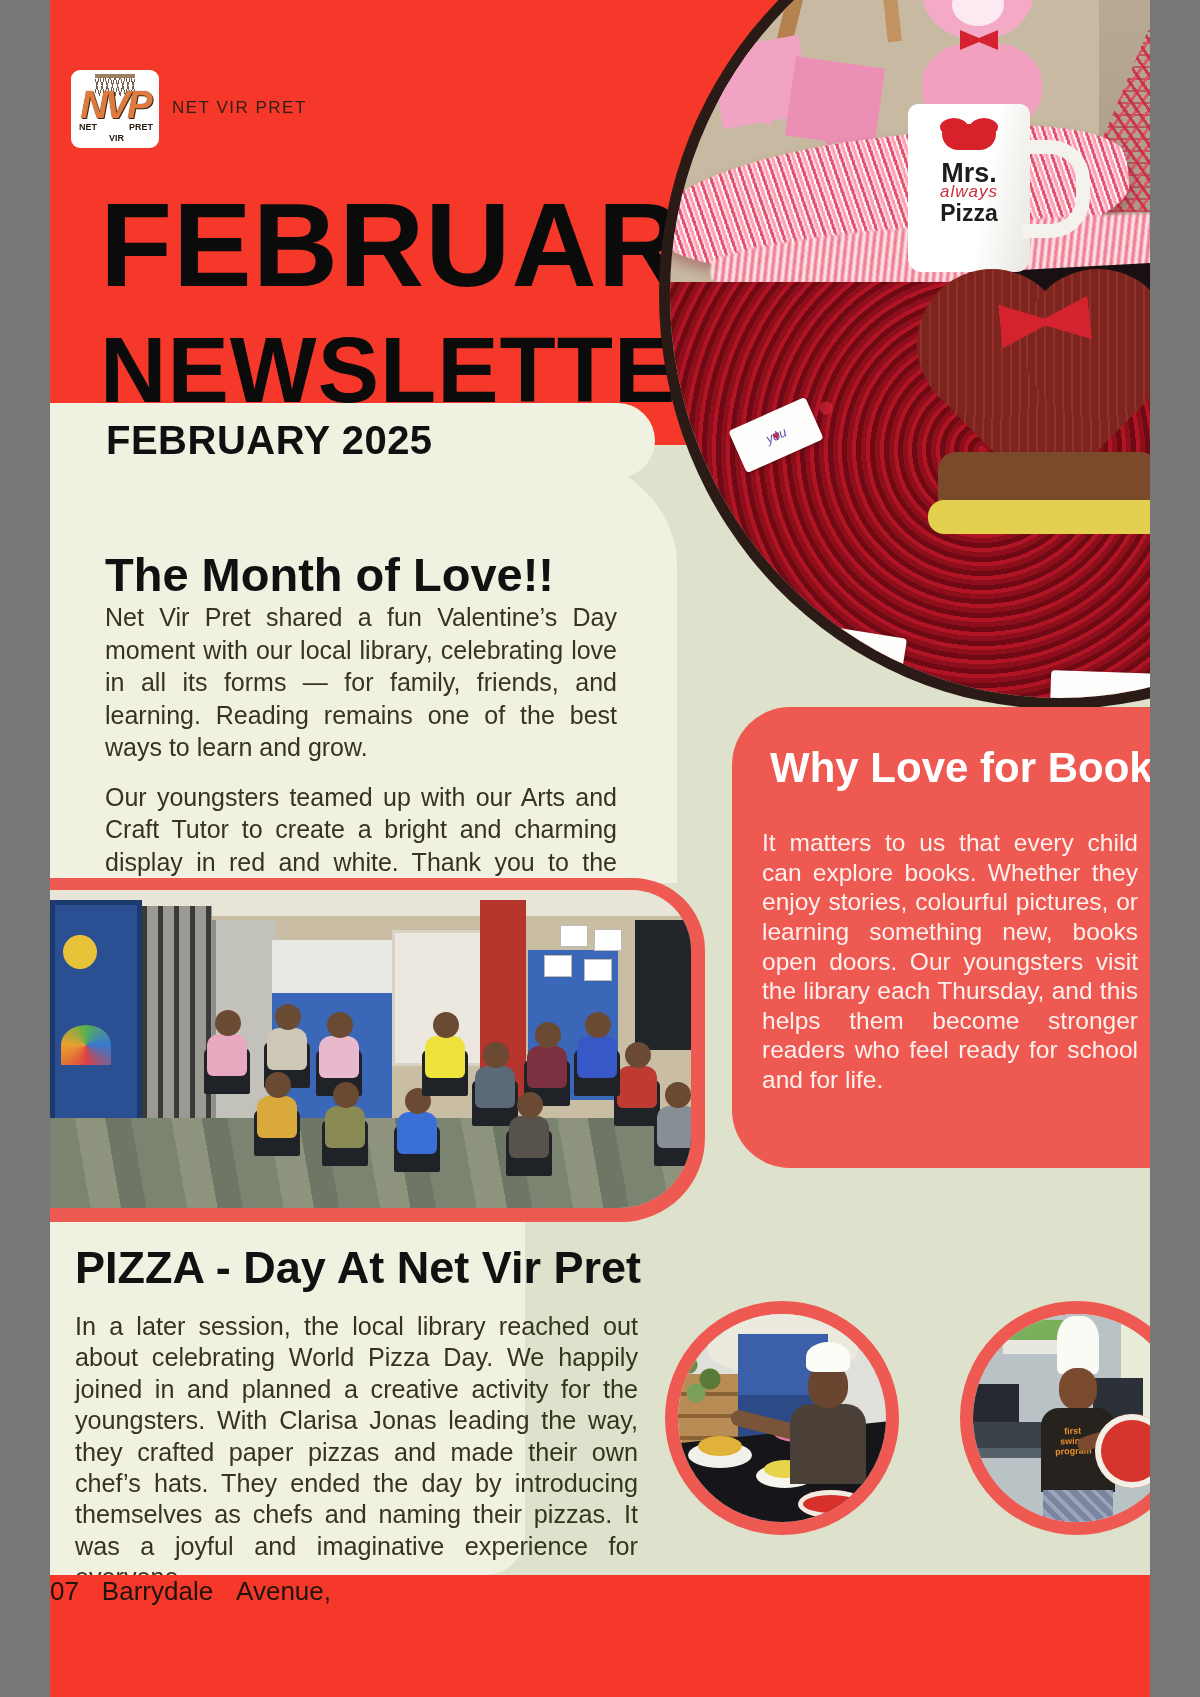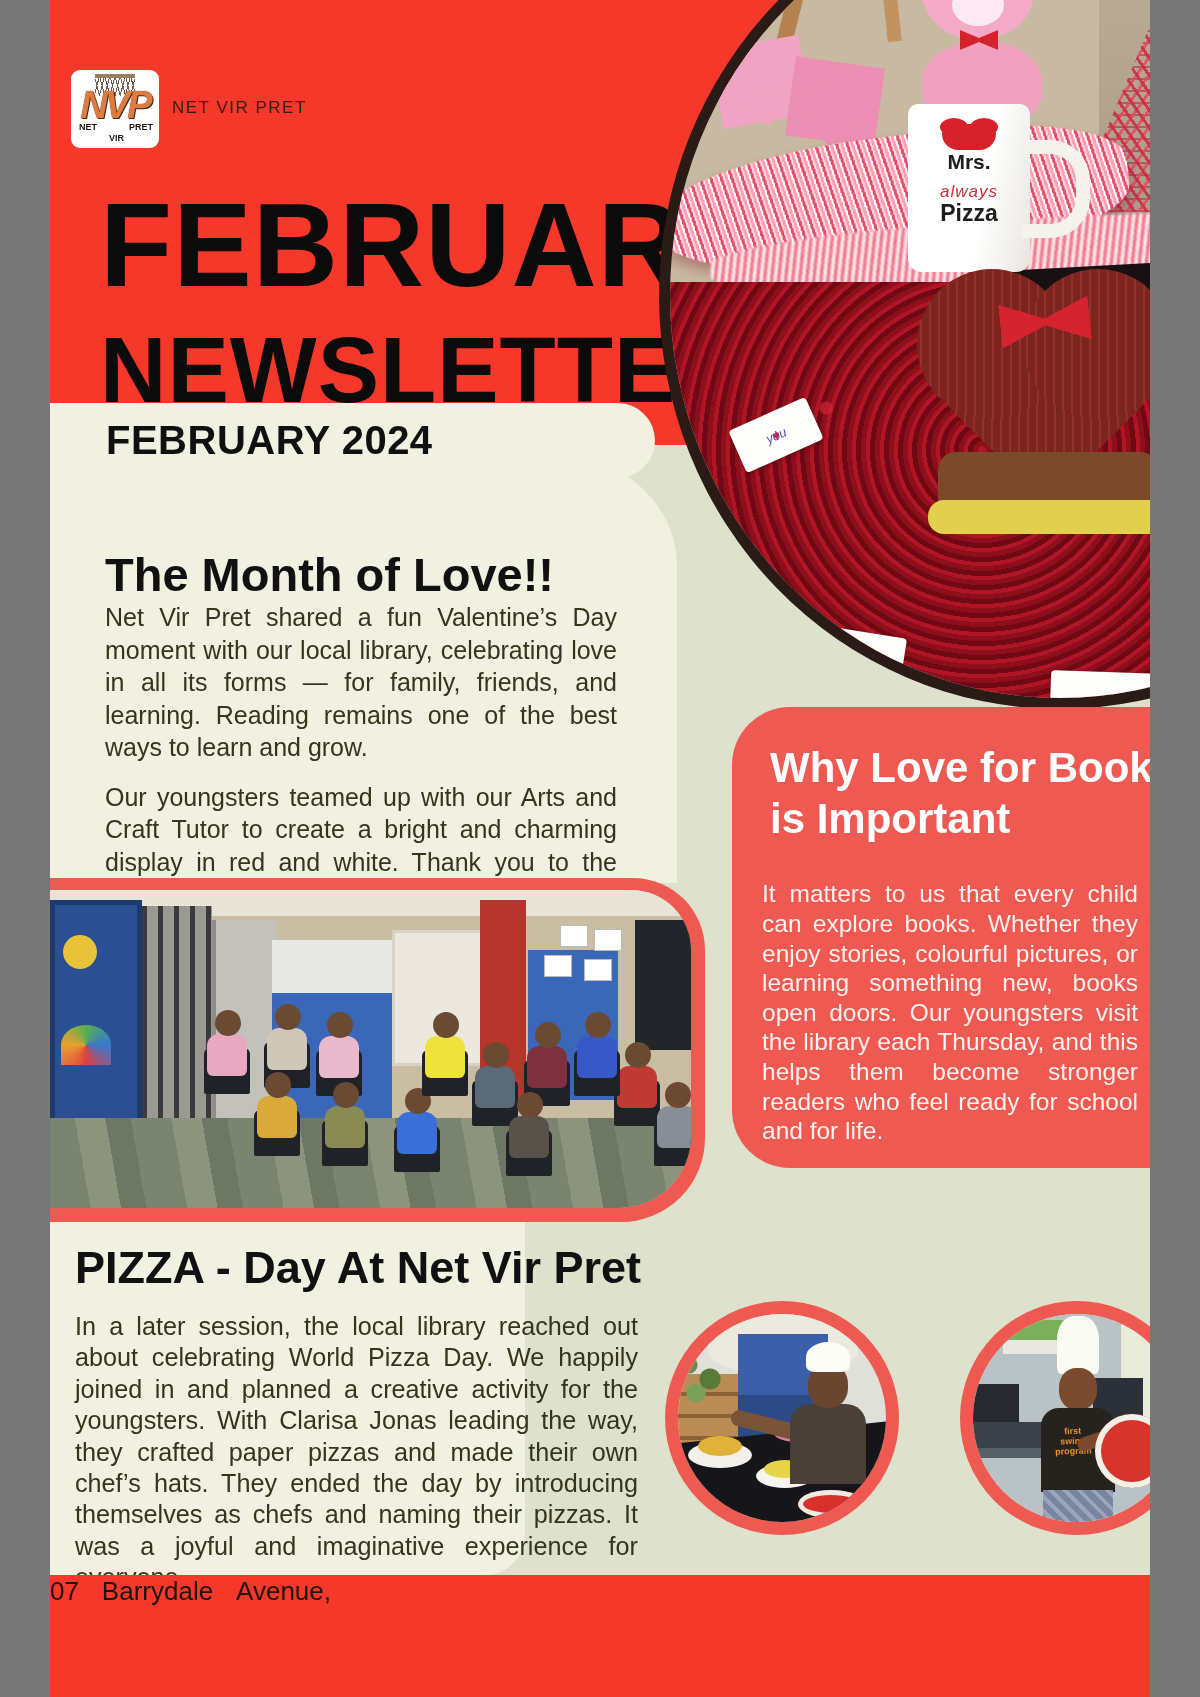--- a/index.html
+++ b/index.html
@@ -57,21 +57,21 @@
   .hero .teddybody{left:252px;top:150px;width:120px;height:90px;background:#f2a0bf;border-radius:45%;}
   .hero .thead{left:252px;top:52px;width:112px;height:96px;background:#f4aac6;border-radius:50%;}
   .hero .muzzle{left:282px;top:92px;width:52px;height:42px;background:#fde9f1;border-radius:50%;}
   .hero .bow{left:290px;top:138px;width:38px;height:20px;background:#d4232e;clip-path:polygon(0 0,50% 40%,100% 0,100% 100%,50% 60%,0 100%);}
   .hero .mug{left:238px;top:212px;width:122px;height:168px;background:linear-gradient(100deg,#fff 60%,#e8e6e0);border-radius:10px 10px 14px 14px;}
   .hero .mughandle{left:352px;top:248px;width:54px;height:70px;border:14px solid #f4f2ec;border-left:none;border-radius:0 40px 40px 0;}
   .hero .lips{left:272px;top:232px;width:54px;height:26px;background:#d7222b;border-radius:12px 12px 20px 20px;}
   .hero .lips:before{content:"";position:absolute;left:-2px;top:-6px;width:28px;height:18px;background:#d7222b;border-radius:50%;}
   .hero .lips:after{content:"";position:absolute;right:-2px;top:-6px;width:28px;height:18px;background:#d7222b;border-radius:50%;}
   .hero .mtxt{left:238px;width:122px;text-align:center;color:#1d1d1d;}
-  .hero .mt1{top:258px;font-size:21px;font-weight:700;}
+  .hero .mt1{top:266px;font-size:27px;font-weight:700;}
   .hero .mt2{top:290px;font-size:17px;font-style:italic;color:#c8303a;letter-spacing:1px;}
   .hero .mt3{top:308px;font-size:23px;font-weight:800;}
   .hero .table{left:0;top:390px;width:100%;height:420px;
     background:
       radial-gradient(circle at 20% 30%,rgba(225,40,60,.55) 0 6px,transparent 7px),
       radial-gradient(circle at 70% 60%,rgba(230,50,70,.5) 0 5px,transparent 6px),
       repeating-radial-gradient(circle at 40% 40%,#b01425 0 4px,#8e0f1c 4px 9px,#6f0a14 9px 14px);}
   .hero .tabletop{left:300px;top:368px;width:480px;height:60px;background:#191014;transform:rotate(-3deg);}
   .hero .hbox{left:300px;top:430px;width:150px;height:150px;transform:rotate(45deg);
     background:repeating-linear-gradient(45deg,#7c241e 0 7px,#93302a 7px 9px);}
@@ -177,21 +177,21 @@
     <div class="w w1">NET</div>
     <div class="w w2">VIR</div>
     <div class="w w3">PRET</div>
   </div>
   <div class="brand-label">NET VIR PRET</div>
 
   <div class="h-feb">FEBRUARY</div>
   <div class="h-news">NEWSLETTER</div>
 
   <div class="date-band">
-    <span>FEBRUARY 2024</span>
+    <span>FEBRUARY 2025</span>
   </div>
 
   <div class="hero">
     <div class="wallR"></div>
     <div class="easel1"></div>
     <div class="easel2"></div>
     <div class="heart h1a">
         <i></i>
       </div>
     <div class="heart h1b">
@@ -325,21 +325,21 @@
         </div>
       <div class="kid" style="--c:#888e96;left:600px;top:190px;">
           <div class="chair"></div>
           <div class="torso"></div>
           <div class="head"></div>
         </div>
     </div>
   </div>
 
   <div class="books-card">
-    <h3><span>Why Love for Books</span><br><span>is Important</span></h3>
+    <h3><span>Why Love for Books</span><br></h3>
     <div class="cbody">It matters to us that every child can explore books. Whether they enjoy stories, colourful pictures, or learning something new, books open doors. Our youngsters visit the library each Thursday, and this helps them become stronger readers who feel ready for school and for life.</div>
   </div>
 
   <div class="pizza-h">PIZZA - Day At Net Vir Pret</div>
   <div class="pizza-p body-txt">In a later session, the local library reached out about celebrating World Pizza Day. We happily joined in and planned a creative activity for the youngsters. With Clarisa Jonas leading the way, they crafted paper pizzas and made their own chef’s hats. They ended the day by introducing themselves as chefs and naming their pizzas. It was a joyful and imaginative experience for everyone.</div>
 
   <div class="circ c-left">
     <div class="cl-curtain"></div>
     <div class="cl-cab"></div>
     <div class="cl-shelf"></div>

